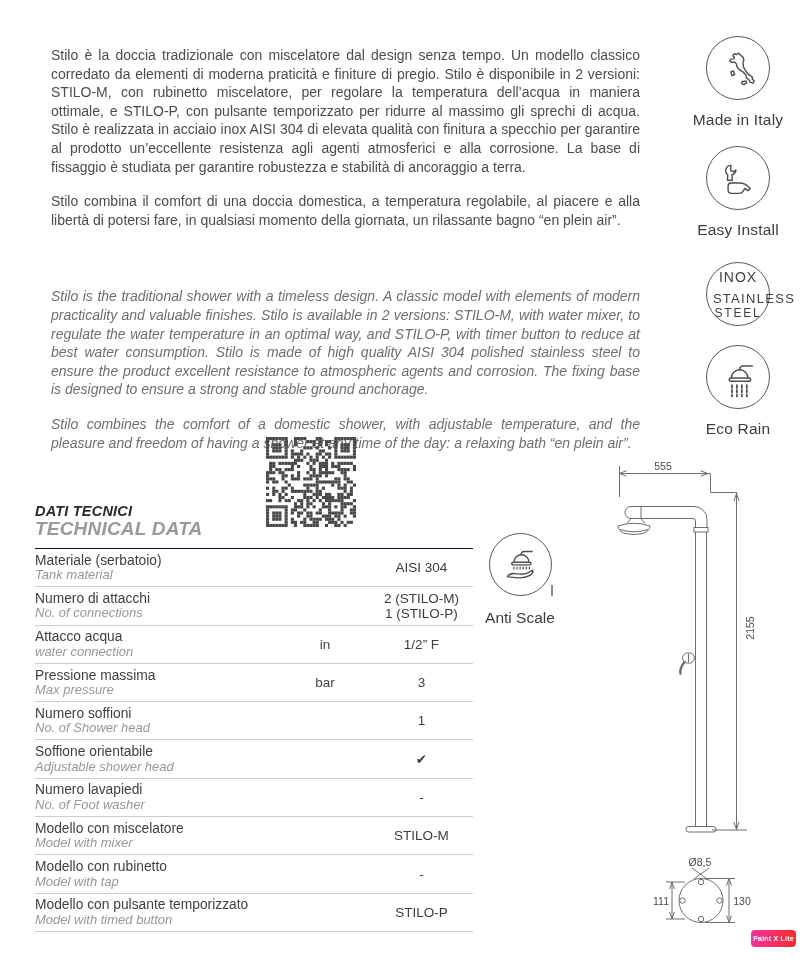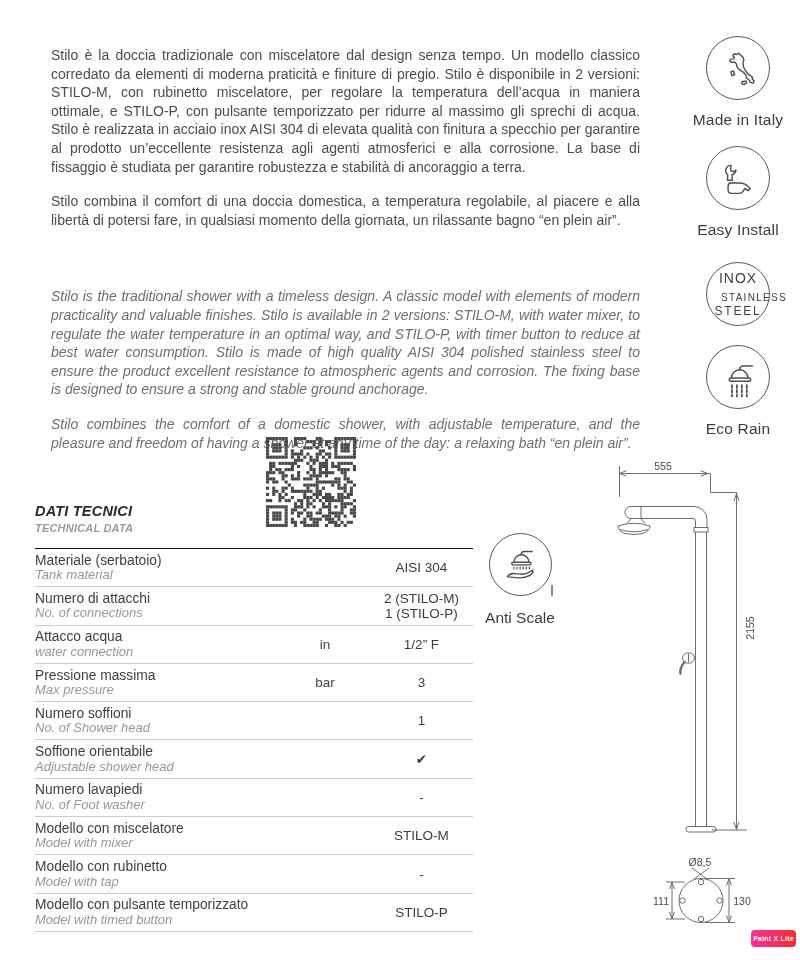--- a/index.html
+++ b/index.html
@@ -9,35 +9,35 @@
   .desc{position:absolute;left:35px;top:30px;width:621px;}
   .desc p{margin:16px;text-align:justify;font-size:14px;line-height:18.6px;color:#4c4c4c;}
   .desc .en{font-style:italic;color:#6e6e6e;}
   .desc .gap{height:26px;}
   
   .qr{position:absolute;left:266px;top:437px;width:90px;height:90px;}
   
   .ttable{position:absolute;left:35px;top:503px;width:438px;}
   .thead{padding-bottom:11px;border-bottom:1px solid #0f172a;font-style:italic;}
   .thead .t-it{font-size:14.5px;font-weight:bold;color:#2b2b2b;line-height:17px;letter-spacing:.2px;}
-  .thead .t-en{font-size:11px;font-weight:bold;color:#9a9a9a;line-height:17px;letter-spacing:.2px;}
+  .thead .t-en{font-size:19px;font-weight:bold;color:#9a9a9a;line-height:17px;letter-spacing:.2px;}
   .trow{display:flex;align-items:center;height:38.3px;border-bottom:1px solid #cccccc;box-sizing:border-box;}
   .c-label{flex:1 1 auto;min-width:0;}
   .lab-it{font-size:13.8px;color:#3f3f3f;line-height:15.5px;}
   .lab-en{font-size:13px;font-style:italic;color:#979797;line-height:14.5px;}
   .c-unit{width:90px;text-align:center;font-size:13.5px;color:#444;}
   .c-value{width:103px;text-align:center;font-size:13.5px;color:#3c3c3c;white-space:pre-line;line-height:15px;}
   
   .badge{position:absolute;left:688px;width:100px;text-align:center;}
   .badge .circle{width:64px;height:64px;border:1.5px solid #58585a;border-radius:50%;
                  margin:0 auto;display:flex;align-items:center;justify-content:center;box-sizing:border-box;}
   .badge .blabel{margin-top:11px;font-size:15.5px;color:#3c3c3c;letter-spacing:.2px;}
   .inox-inner{display:flex;flex-direction:column;align-items:center;line-height:1;color:#3f3f3f;}
   .inox-1{font-size:14px;letter-spacing:1px;}
-  .inox-2{font-size:10px;letter-spacing:1.3px;margin-top:8px;padding-left:32px;}
+  .inox-2{font-size:13px;letter-spacing:1.3px;margin-top:8px;padding-left:32px;}
   .inox-3{font-size:12px;letter-spacing:1.8px;margin-top:2px;}
   .antiscale{position:absolute;left:458px;top:533px;width:124px;text-align:center;}
   .antiscale .circle{width:63px;height:63px;border:1.5px solid #58585a;border-radius:50%;
                  margin:0 auto;display:flex;align-items:center;justify-content:center;box-sizing:border-box;}
   .antiscale .blabel{margin-top:13px;font-size:15.5px;color:#3c3c3c;}
   
   .drawing{position:absolute;left:585px;top:440px;width:215px;height:520px;}
   .drawing text{font-family:"Liberation Sans",sans-serif;font-size:10.5px;fill:#4a4a4a;}
   .stray{position:absolute;left:551px;top:585px;width:1.5px;height:11px;background:#8a8a8a;}
   

